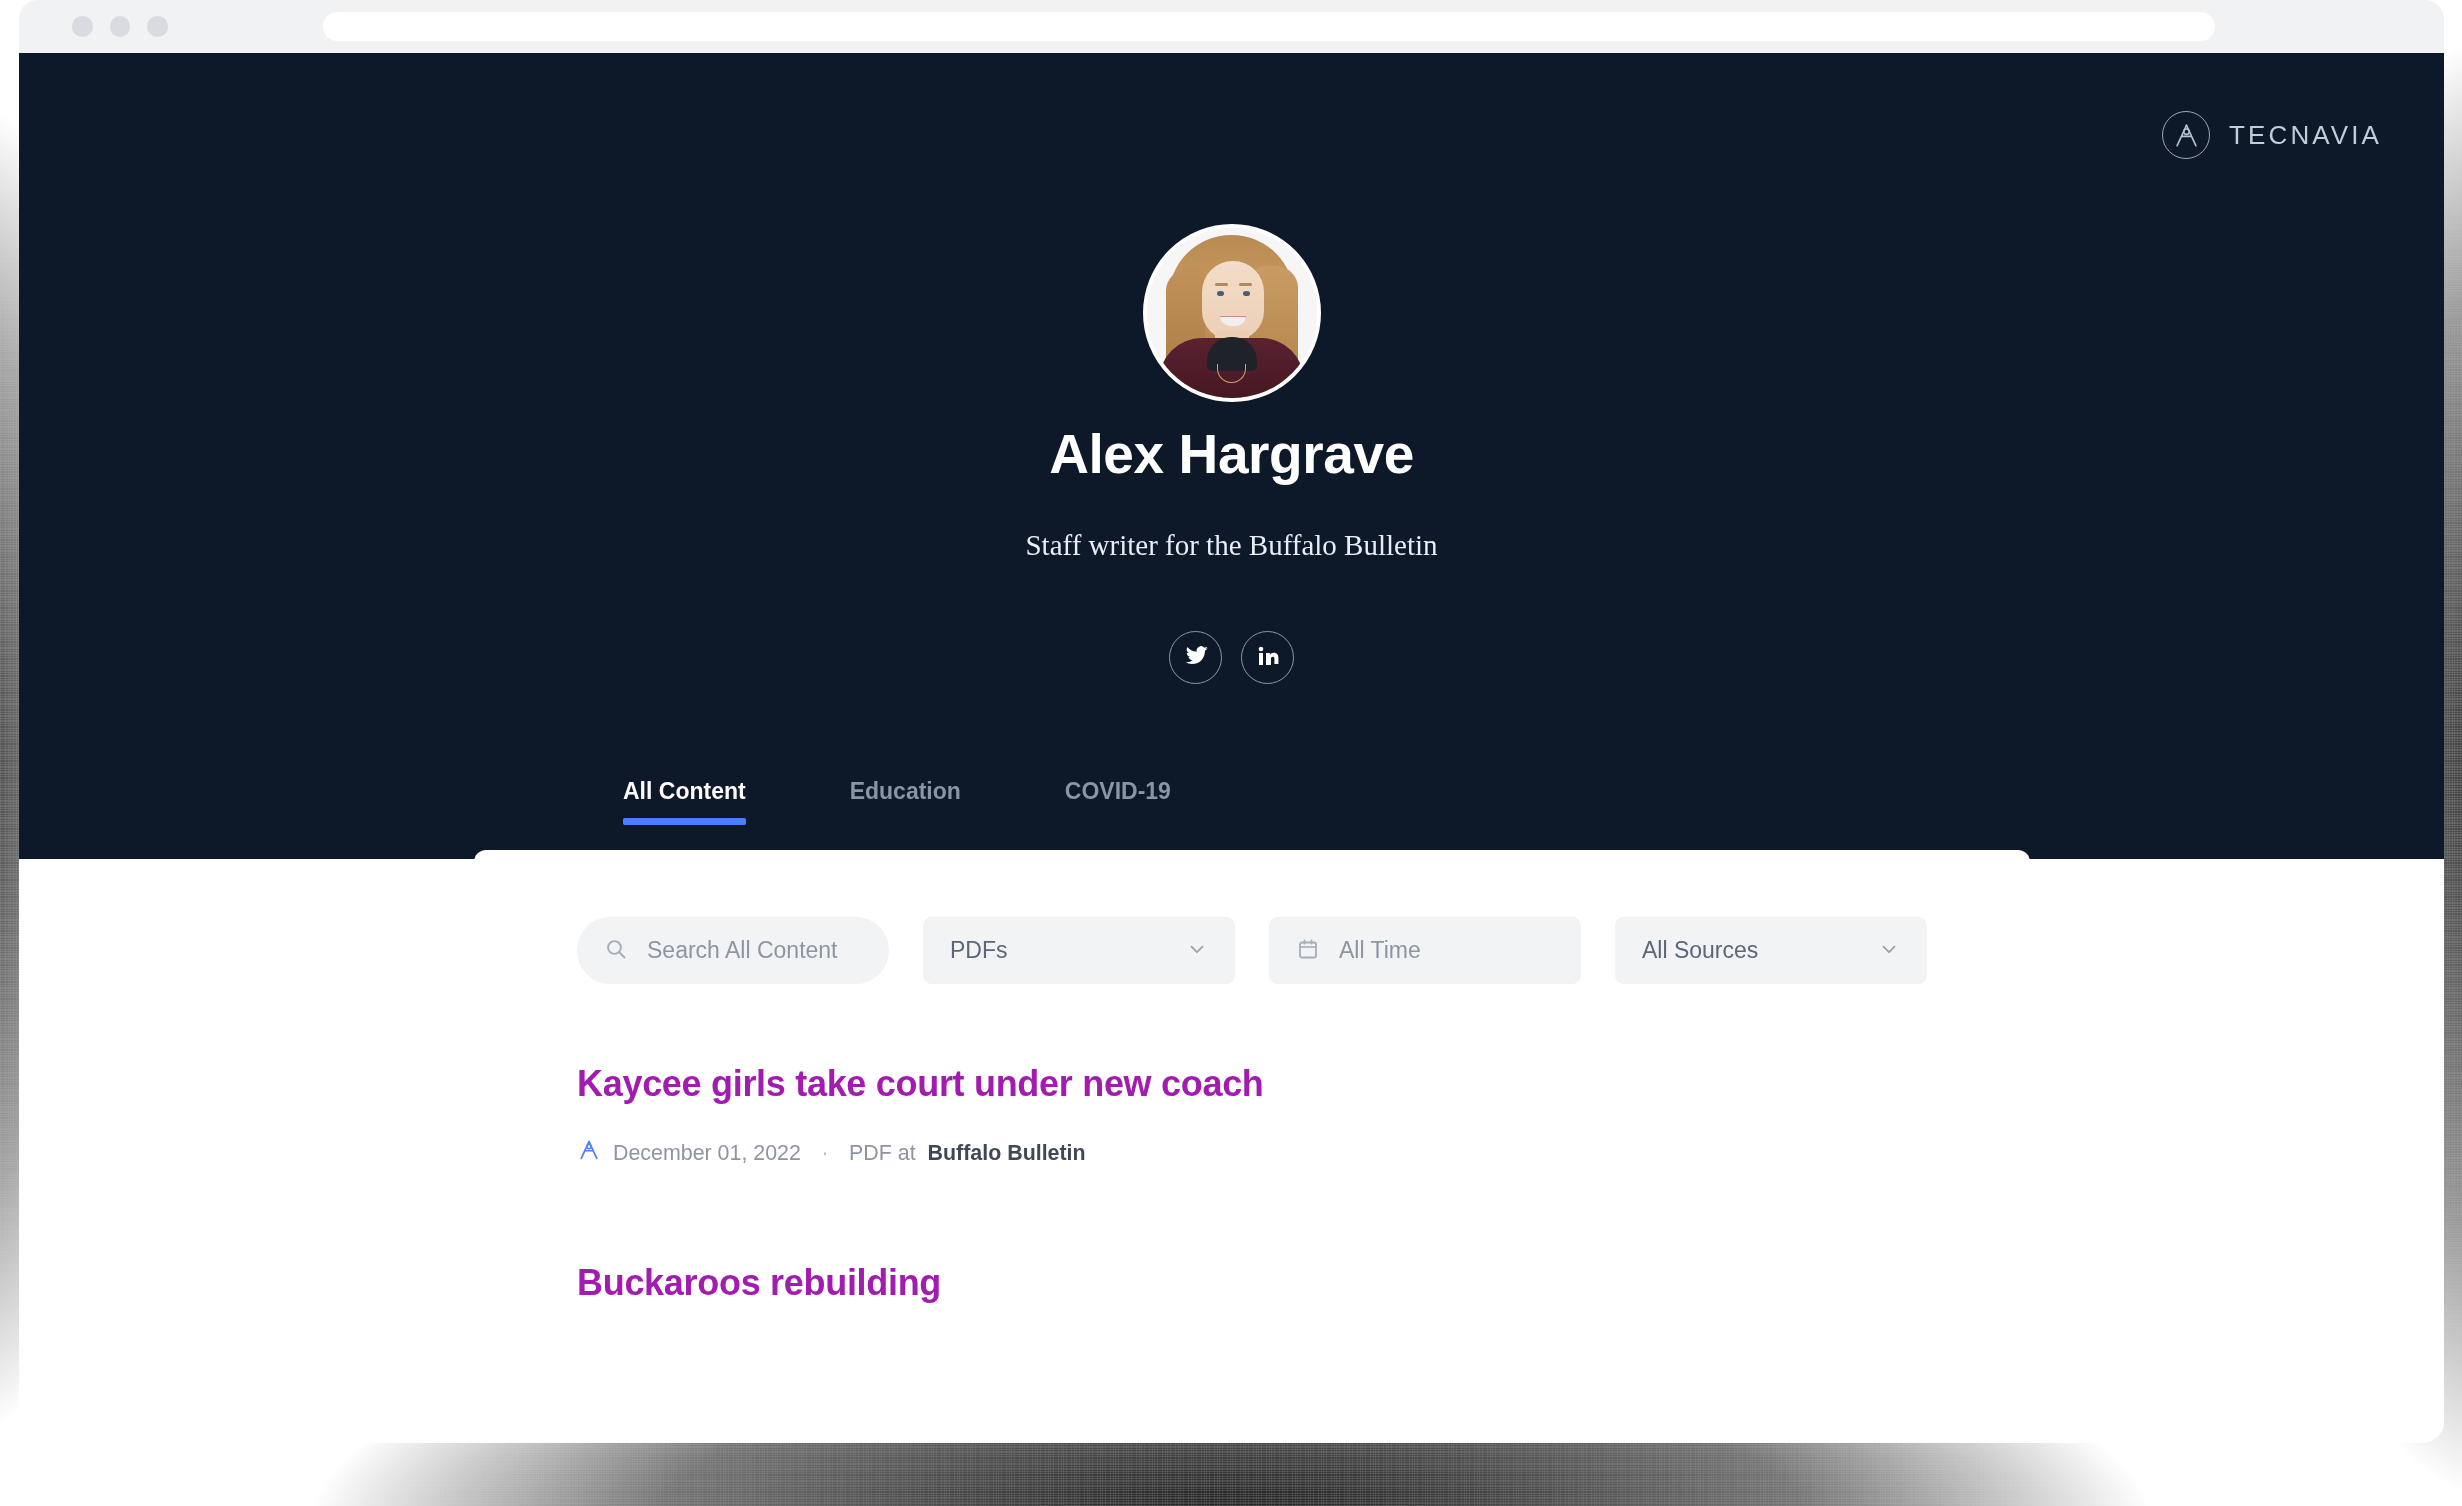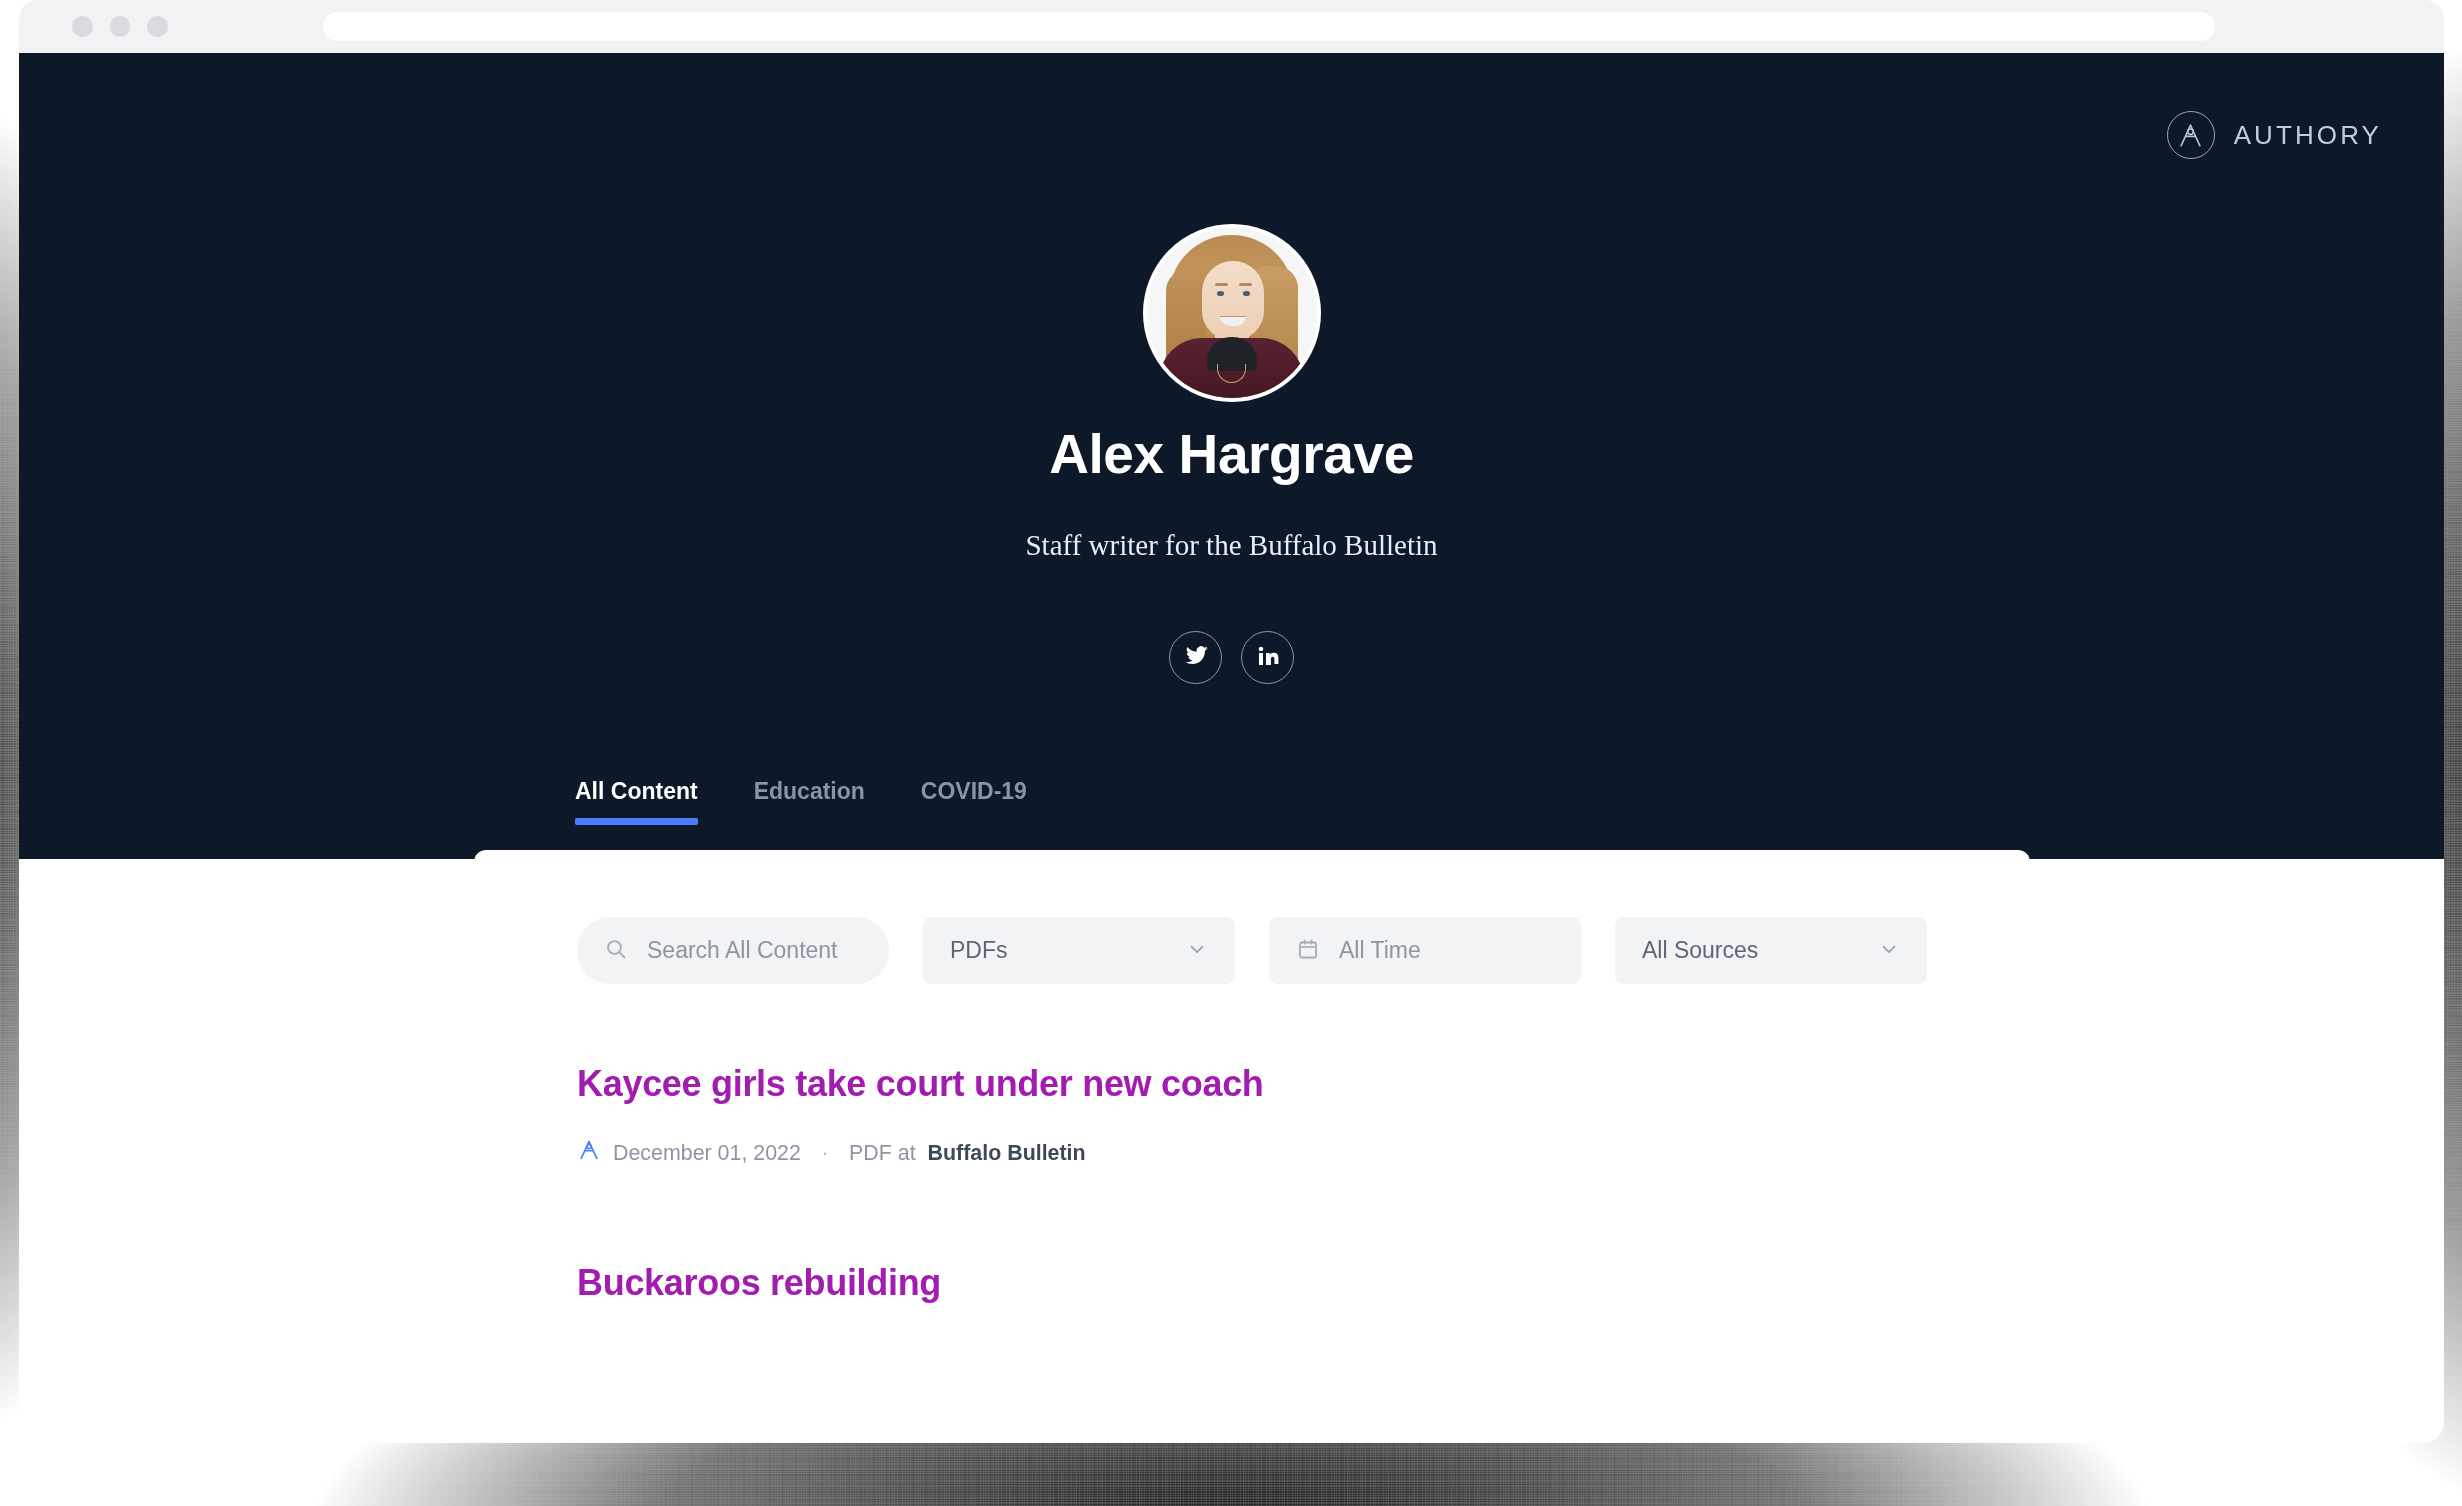--- a/index.html
+++ b/index.html
@@ -250,20 +250,21 @@
     align-items: flex-start;
     gap: 56px;
   }
   .tab {
     font-size: 23px;
     font-weight: 700;
     color: #8a94a4;
     padding-bottom: 20px;
     cursor: pointer;
     position: relative;
+    margin-left: 48px;
   }
   .tab.active { color: #ffffff; }
   .tab.active::after {
     content: "";
     position: absolute;
     left: 0; right: 0; bottom: 0;
     height: 6.8px;
     background: #4b7efc;
     border-radius: 1.7px;
   }
@@ -384,21 +385,21 @@
 
     <div id="authory-logo">
       <div class="mark">
         <svg width="29" height="29" viewBox="0 0 34 34" aria-hidden="true">
           <path d="M17 5 L6 29" stroke="#b9c3d1" stroke-width="2" fill="none" stroke-linecap="round"></path>
           <path d="M17 5 L28 29" stroke="#b9c3d1" stroke-width="2" fill="none" stroke-linecap="round"></path>
           <path d="M11.5 18 H22.5" stroke="#b9c3d1" stroke-width="2" fill="none" stroke-linecap="round"></path>
           <circle cx="17" cy="12.5" r="3.2" stroke="#b9c3d1" stroke-width="1.8" fill="none"></circle>
         </svg>
       </div>
-      <div class="wordmark">AUTHORY</div>
+      <div class="wordmark">TECNAVIA</div>
     </div>
 
     <div id="avatar">
       <div class="photo">
         <div class="hair"></div>
         <div class="hair-l"></div>
         <div class="hair-r"></div>
         <div class="face"></div>
         <div class="brow l"></div>
         <div class="brow r"></div>

